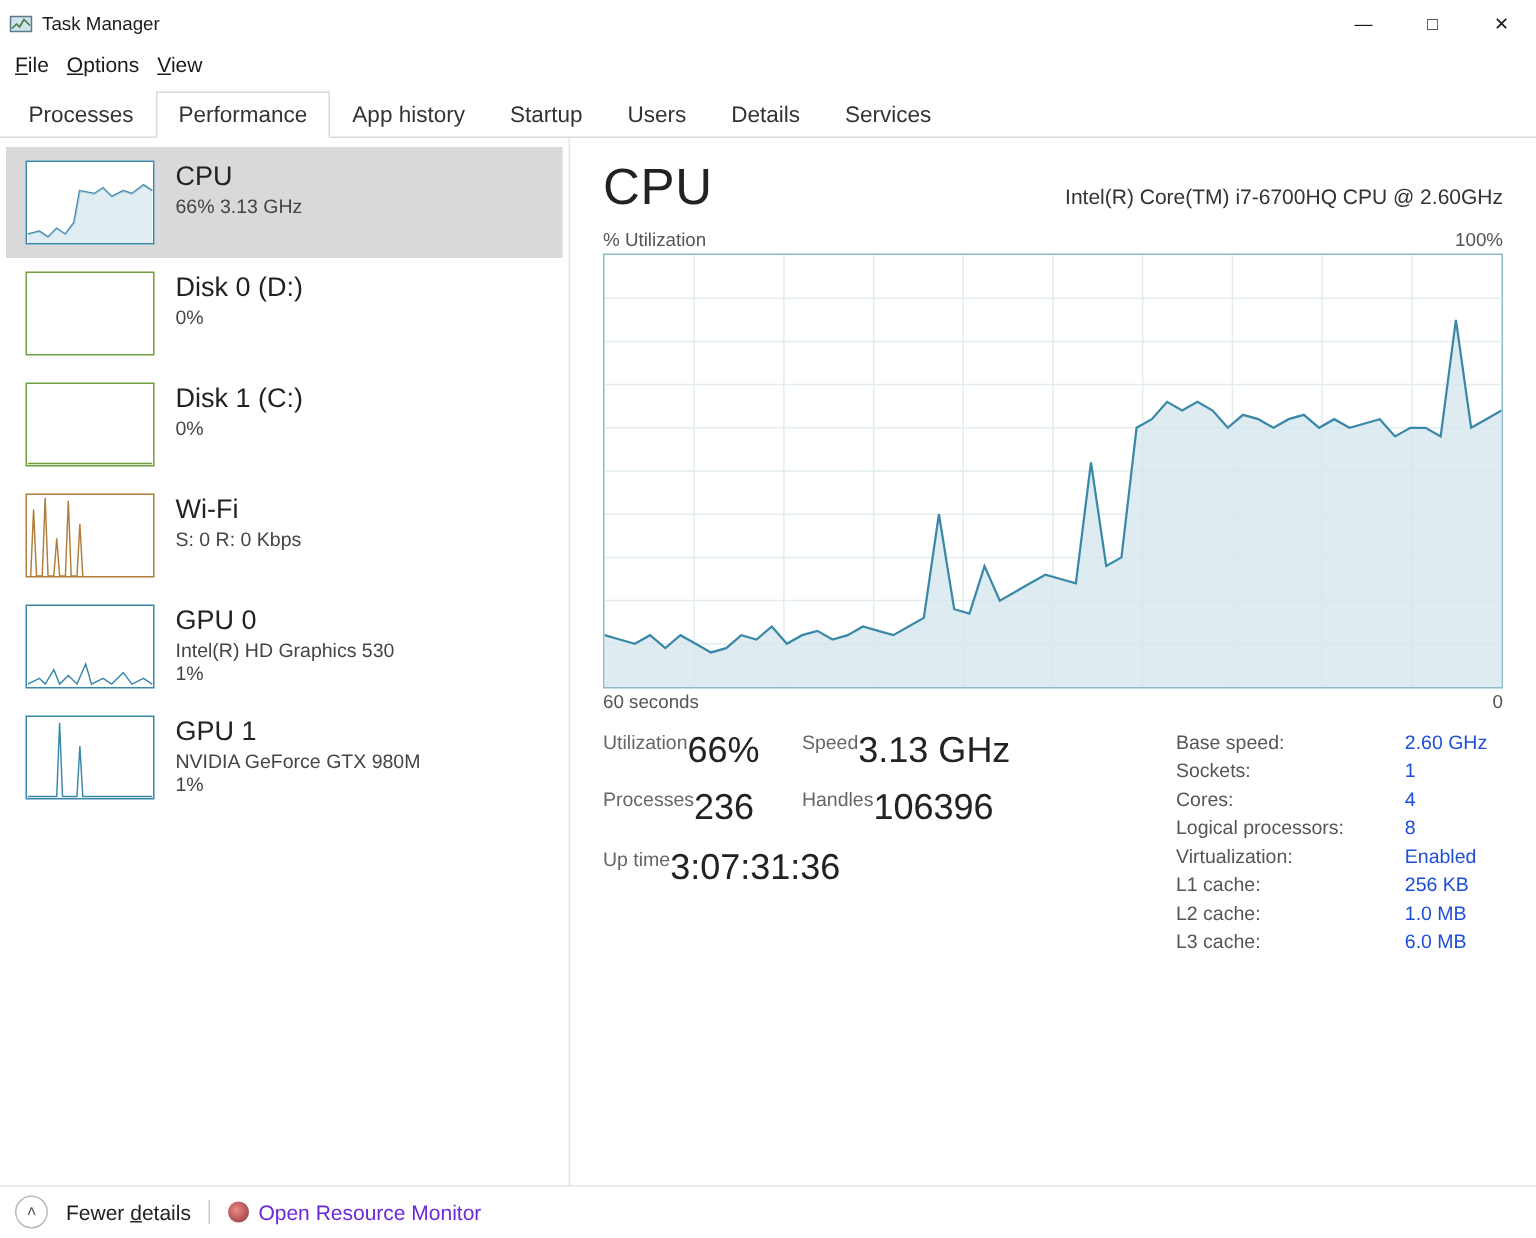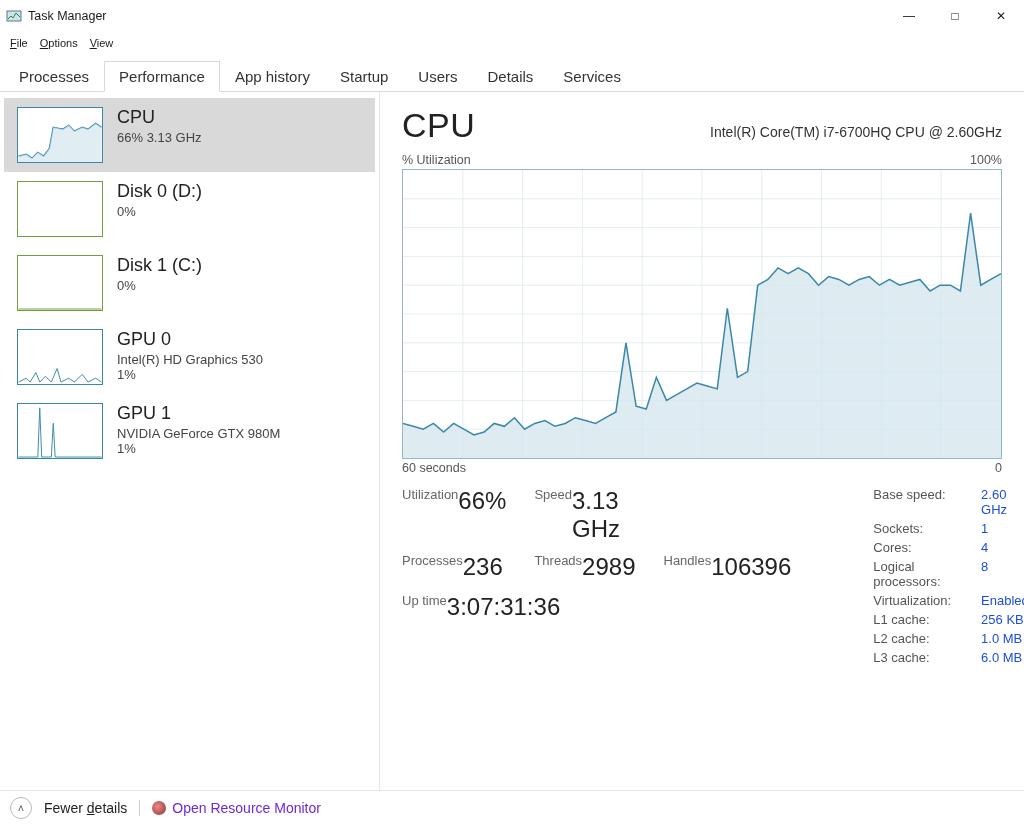--- a/index.html
+++ b/index.html
@@ -25,21 +25,21 @@
     width: 16px; height: 16px;
     margin-right: 6px;
     display: inline-flex; align-items: center; justify-content: center;
   }
   .titlebar .title { font-size: 12.5px; }
   .titlebar .spacer { flex: 1; }
   .win-controls { display: flex; }
   .win-btn { width: 46px; height: 32px; display: flex; align-items: center; justify-content: center; font-size: 12px; font-family: "Segoe UI Symbol", sans-serif; }
 
   
-  .menubar { display: flex; gap: 4px; padding: 0 6px; height: 22px; align-items: center; font-size: 11px; }
+  .menubar { display: flex; gap: 4px; padding: 0 6px; height: 22px; align-items: center; font-size: 14px; }
   .menubar .menu-item { padding: 2px 4px; }
   .menubar .menu-item u { text-decoration: underline; }
 
   
   .tabbar { display: flex; border-bottom: 1px solid #d9d9d9; padding: 4px 4px 0 4px; gap: 0; margin-top: 2px; }
   .tab {
     padding: 6px 14px;
     font-size: 15px;
     color: #333;
     border: 1px solid transparent;
@@ -197,20 +197,31 @@
         <svg viewBox="0 0 86 56">
             <polyline points="0,55 86,55" stroke="#6fa03d" stroke-width="1" fill="none"></polyline>
           </svg>
       </div>
       <div class="side-text">
         <div class="side-title">Disk 1 (C:)</div>
         <div class="side-sub">0%</div>
       </div>
     </div>
 
+    <div class="side-item">
+      <div class="thumb" style="border-color:#b07d3a">
+        <svg viewBox="0 0 86 56">
+            <polyline points="2,56 4,10 6,56 10,56 12,2 14,56 18,56 20,30 22,56 26,56 28,4 30,56 34,56 36,20 38,56" fill="none" stroke="#b07d3a" stroke-width="1"></polyline>
+          </svg>
+      </div>
+      <div class="side-text">
+        <div class="side-title">Wi-Fi</div>
+        <div class="side-sub">S: 0  R: 0 Kbps</div>
+      </div>
+    </div>
 
     <div class="side-item">
       <div class="thumb" style="border-color:#3a88a8">
         <svg viewBox="0 0 86 56">
             <polyline points="0,54 8,50 12,54 18,44 22,54 28,48 34,54 40,40 44,54 52,50 58,54 66,46 72,54 80,50 86,54" fill="none" stroke="#3a88a8" stroke-width="1"></polyline>
           </svg>
       </div>
       <div class="side-text">
         <div class="side-title">GPU 0</div>
         <div class="side-sub">Intel(R) HD Graphics 530</div>
@@ -287,24 +298,20 @@
           <div class="stat-block">
             <span class="stat-lbl">Speed</span>
             <span class="stat-val">3.13 GHz</span>
           </div>
           <div class="stat-block"></div>
           <div class="stat-block">
             <span class="stat-lbl">Processes</span>
             <span class="stat-val">236</span>
           </div>
           <div class="stat-block">
-            <span class="stat-lbl">Threads</span>
-            <span class="stat-val">2989</span>
-          </div>
-          <div class="stat-block">
             <span class="stat-lbl">Handles</span>
             <span class="stat-val">106396</span>
           </div>
         </div>
         <div class="stat-block" style="margin-top:12px">
           <span class="stat-lbl">Up time</span>
           <span class="stat-val">3:07:31:36</span>
         </div>
       </div>
 

